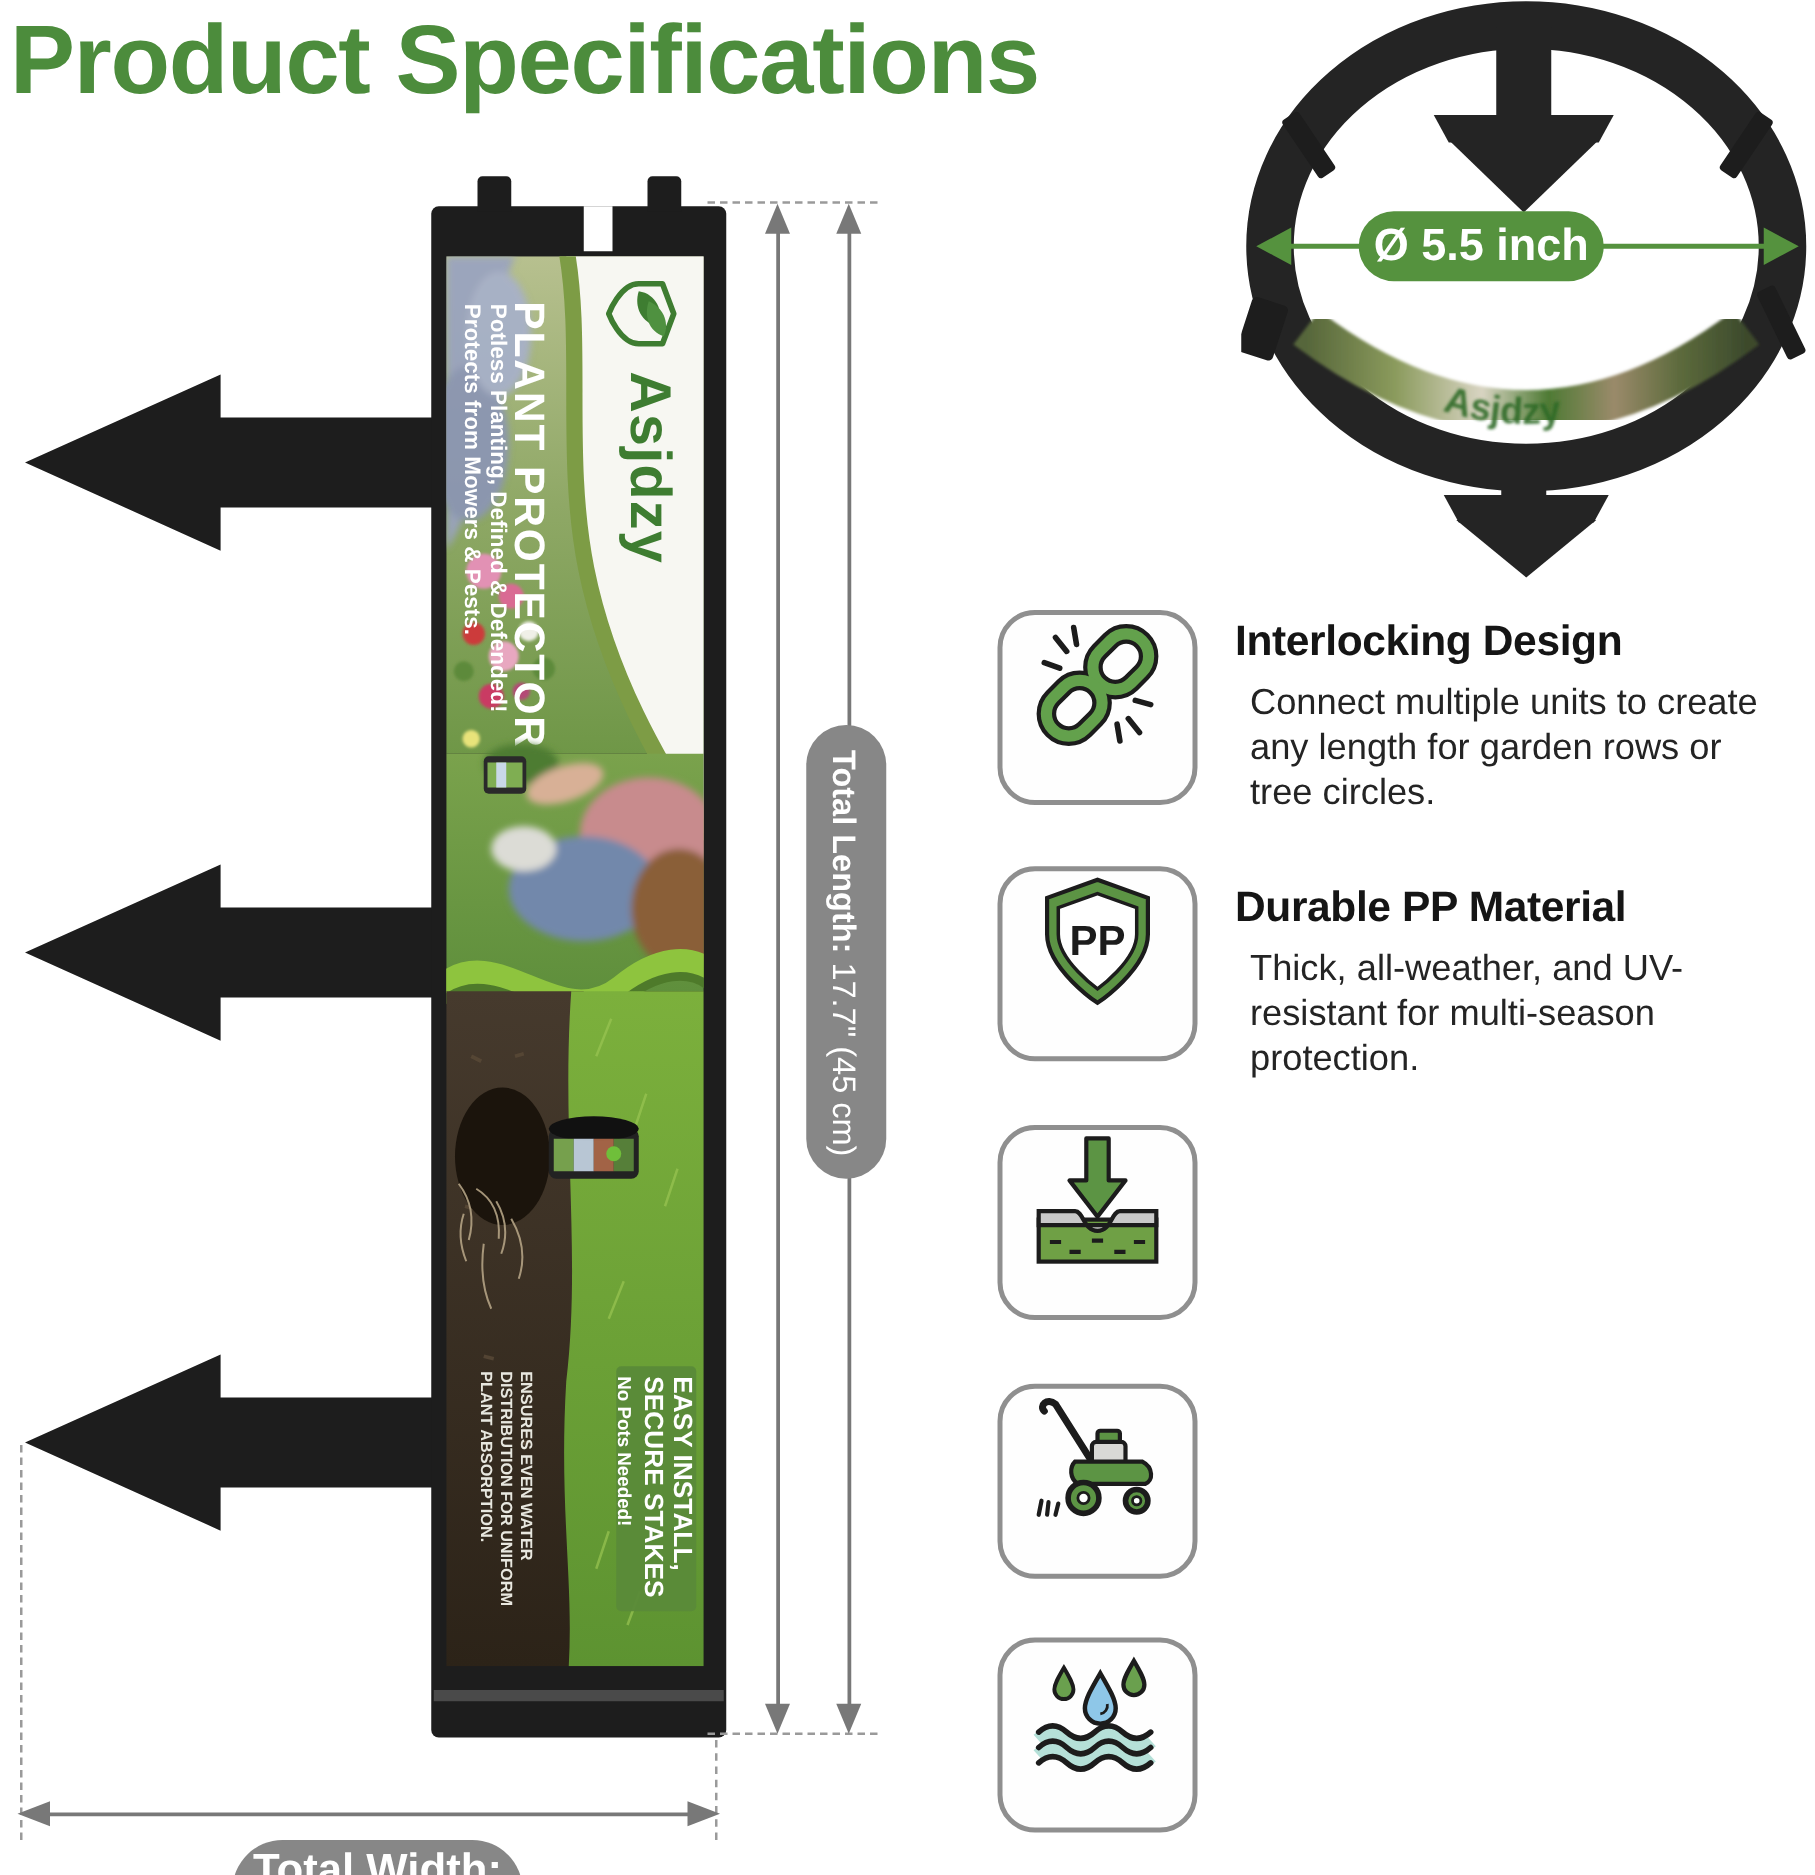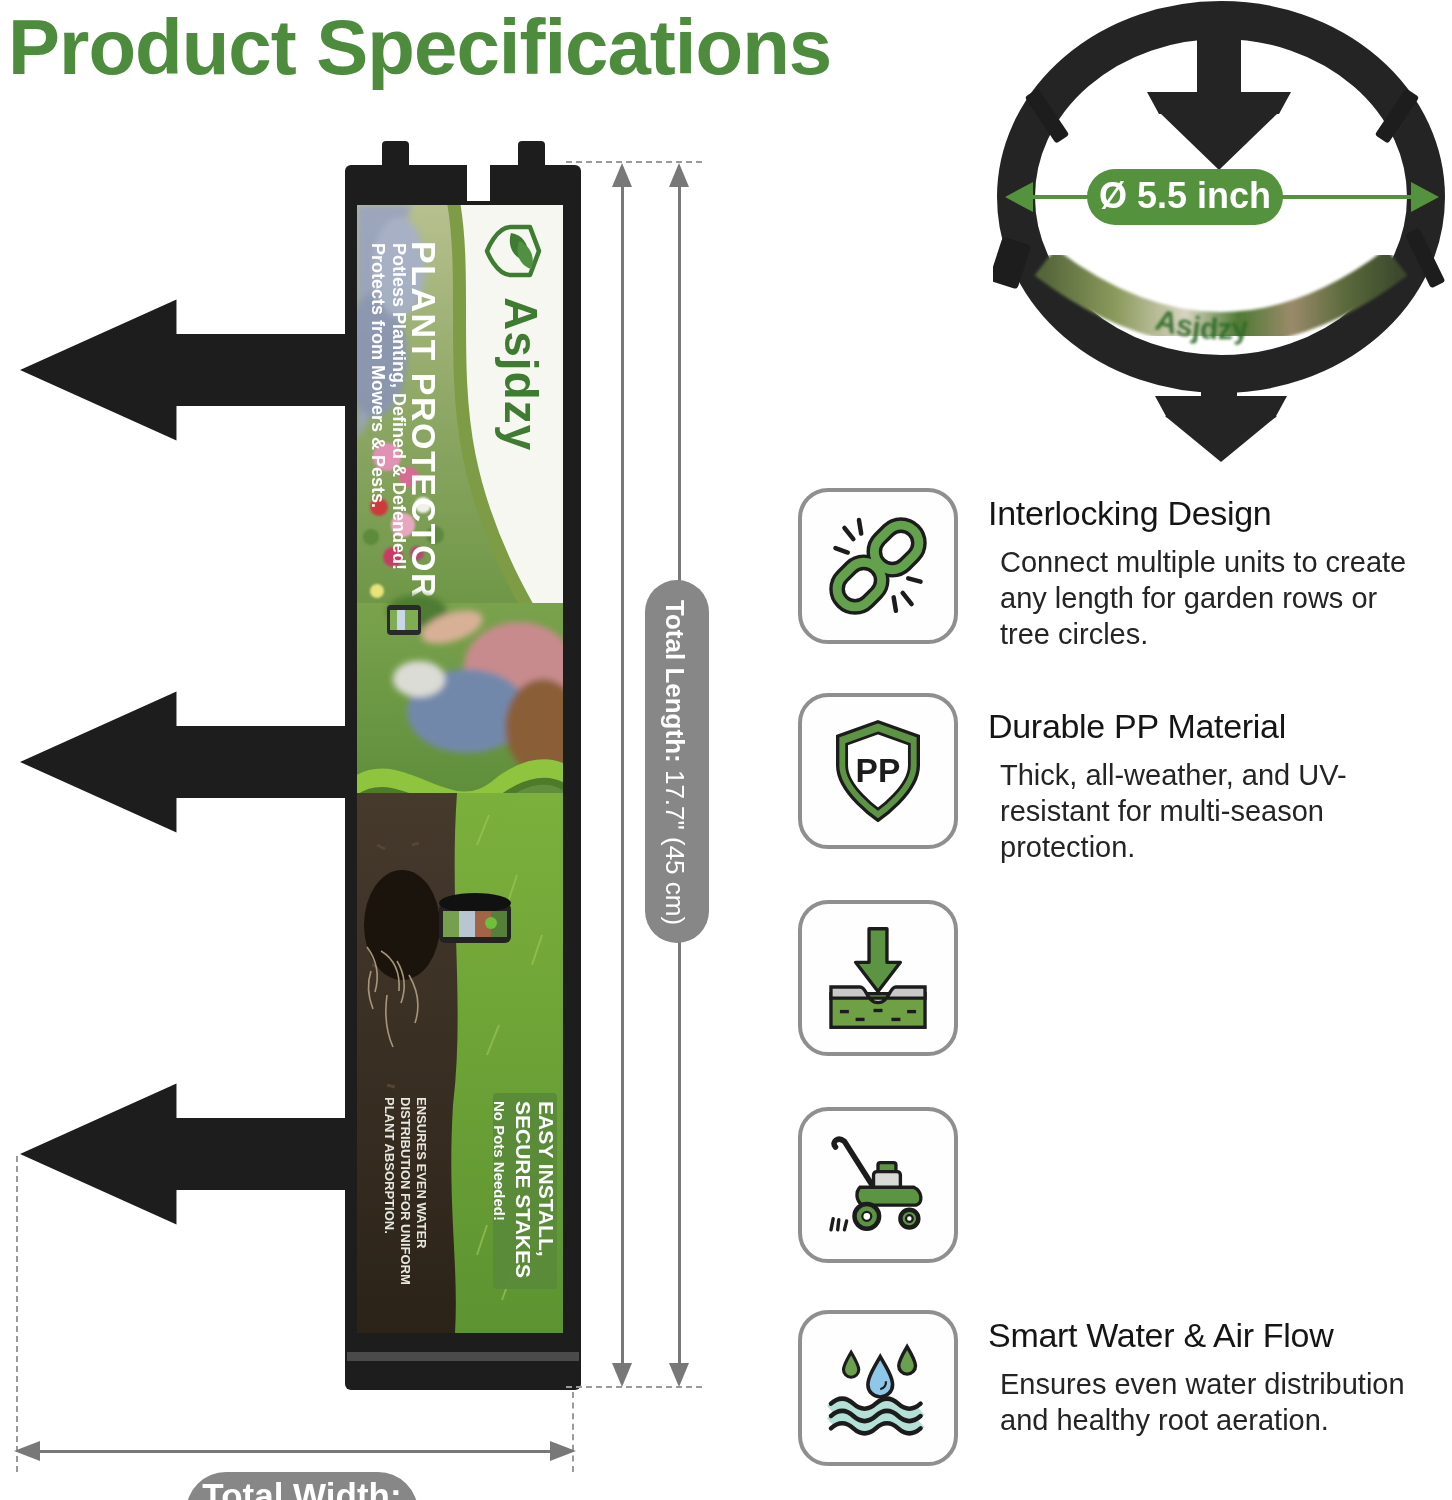--- a/index.html
+++ b/index.html
@@ -55,25 +55,25 @@
   #length-pill-text{position:absolute;left:690px;top:600px;transform:rotate(90deg);
       transform-origin:0 0;white-space:nowrap;font-size:26px;color:#ffffff;}
   #width-pill{position:absolute;left:186px;top:1472px;width:232px;height:84px;border-radius:40px;
       display:flex;flex-direction:column;align-items:center;justify-content:center;line-height:1.12;}
   #width-pill .wl1{font-size:35px;font-weight:bold;}
   #width-pill .wl2{font-size:33px;font-weight:normal;}
 
   
   .tile{position:absolute;left:798px;width:160px;height:156px;background:#fefefe;
         border:4px solid #8f8f8f;border-radius:30px;box-sizing:border-box;
-        display:flex;align-items:center;justify-content:center;}
+        display:flex;justify-content:center;}
   #tile1{top:488px;} #tile2{top:693px;} #tile3{top:900px;} #tile4{top:1107px;} #tile5{top:1310px;}
   .fblock{position:absolute;left:988px;}
   #fb1{top:494px;} #fb2{top:707px;} #fb3{top:906px;} #fb4{top:1113px;} #fb5{top:1316px;}
-  .fblock h3{margin:0 0 9px 0;font-size:34px;font-weight:normal;color:#151515;letter-spacing:-0.3px;}
+  .fblock h3{margin:0 0 9px 0;font-size:34px;font-weight:bold;color:#151515;letter-spacing:-0.3px;}
   .fblock p{margin:12px;font-size:29px;color:#242424;line-height:1.24;}
   #fb1 p,#fb2 p{max-width:420px;} #fb3 p{max-width:432px;} #fb4 p{max-width:402px;} #fb5 p{max-width:458px;}
 
   #ring-assembly{position:absolute;left:993px;top:0px;}
 </style>
 </head>
 <body>
 
 <div id="canvas">
 
@@ -380,18 +380,14 @@
       </g>
       <path d="M8,70 q10,-9 20,0 q10,9 20,0 q10,-9 20,0 q10,9 20,0" fill="none" stroke="#b5e0d8" stroke-width="11"></path>
       <path d="M8,81 q10,-9 20,0 q10,9 20,0 q10,-9 20,0 q10,9 20,0" fill="none" stroke="#b5e0d8" stroke-width="11"></path>
       <g fill="none" stroke="#1c1c1c" stroke-width="4" stroke-linecap="round">
         <path d="M8,64 q10,-9 20,0 q10,9 20,0 q10,-9 20,0 q10,9 20,0"></path>
         <path d="M8,75 q10,-9 20,0 q10,9 20,0 q10,-9 20,0 q10,9 20,0"></path>
         <path d="M8,86 q10,-9 20,0 q10,9 20,0 q10,-9 20,0 q10,9 20,0"></path>
       </g>
     </svg>
   </div>
-  <div class="fblock" id="fb5">
-    <h3>Smart Water &amp; Air Flow</h3>
-    <p>Ensures even water distribution and healthy root aeration.</p>
-  </div>
 
 </div>
 
 </body></html>

